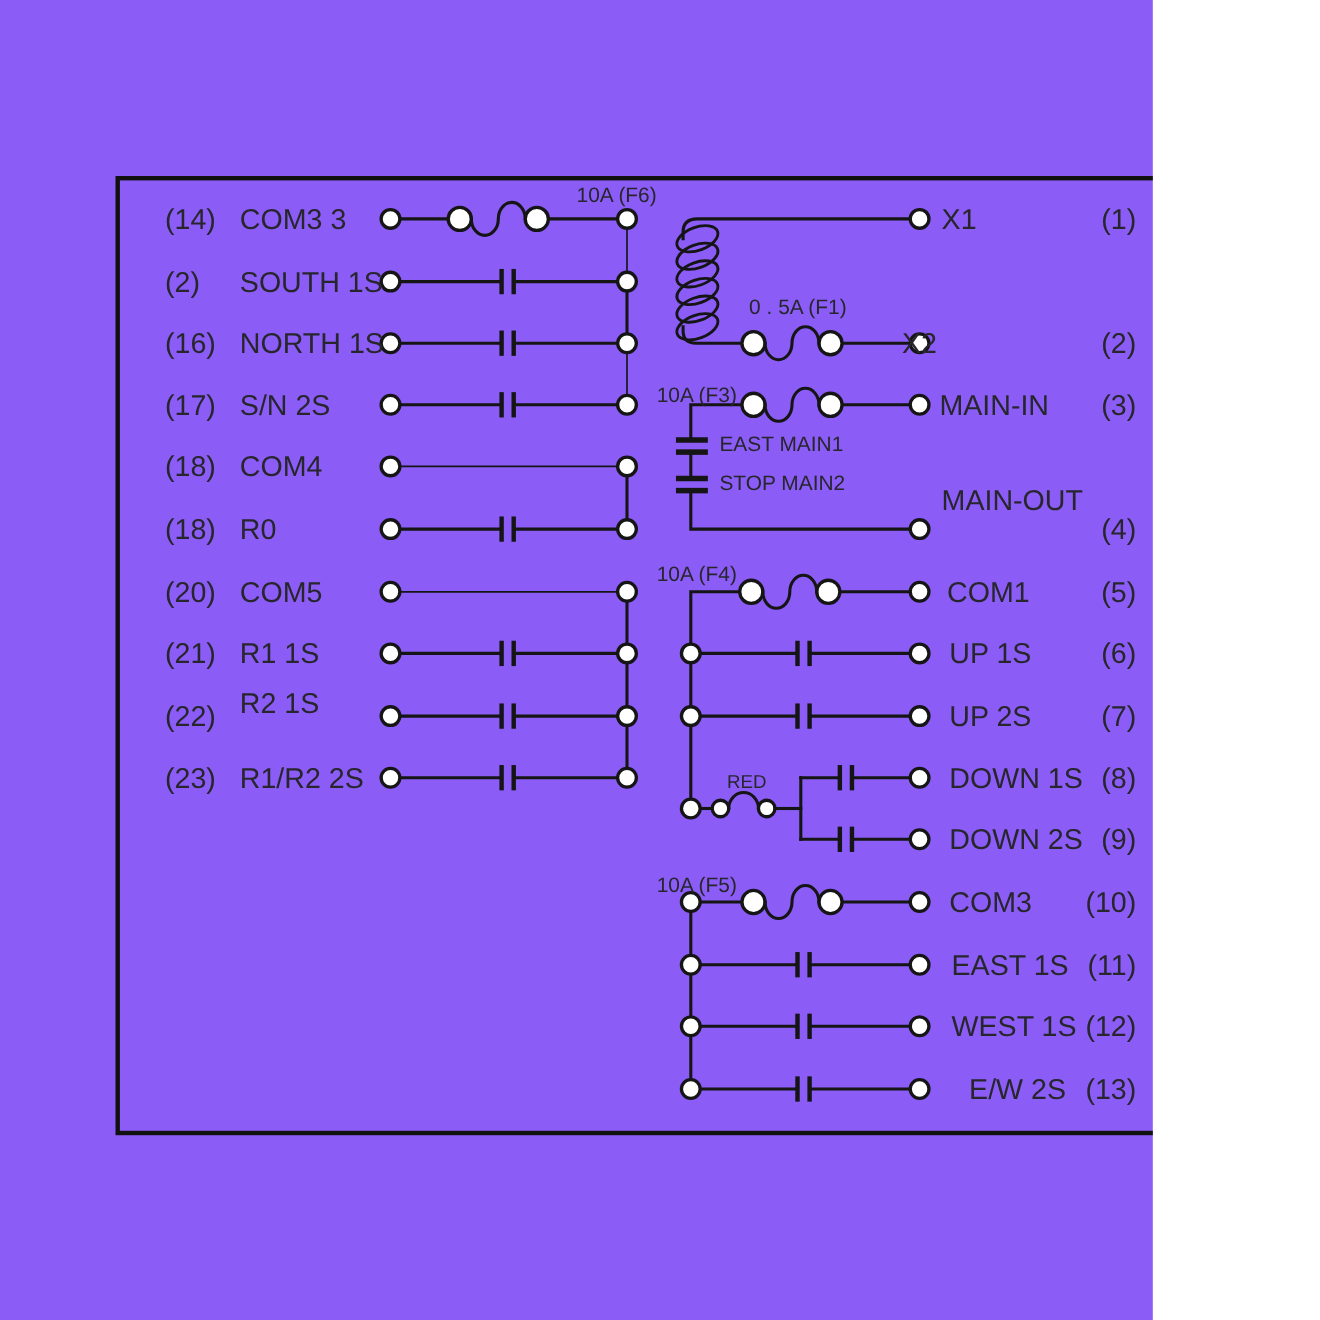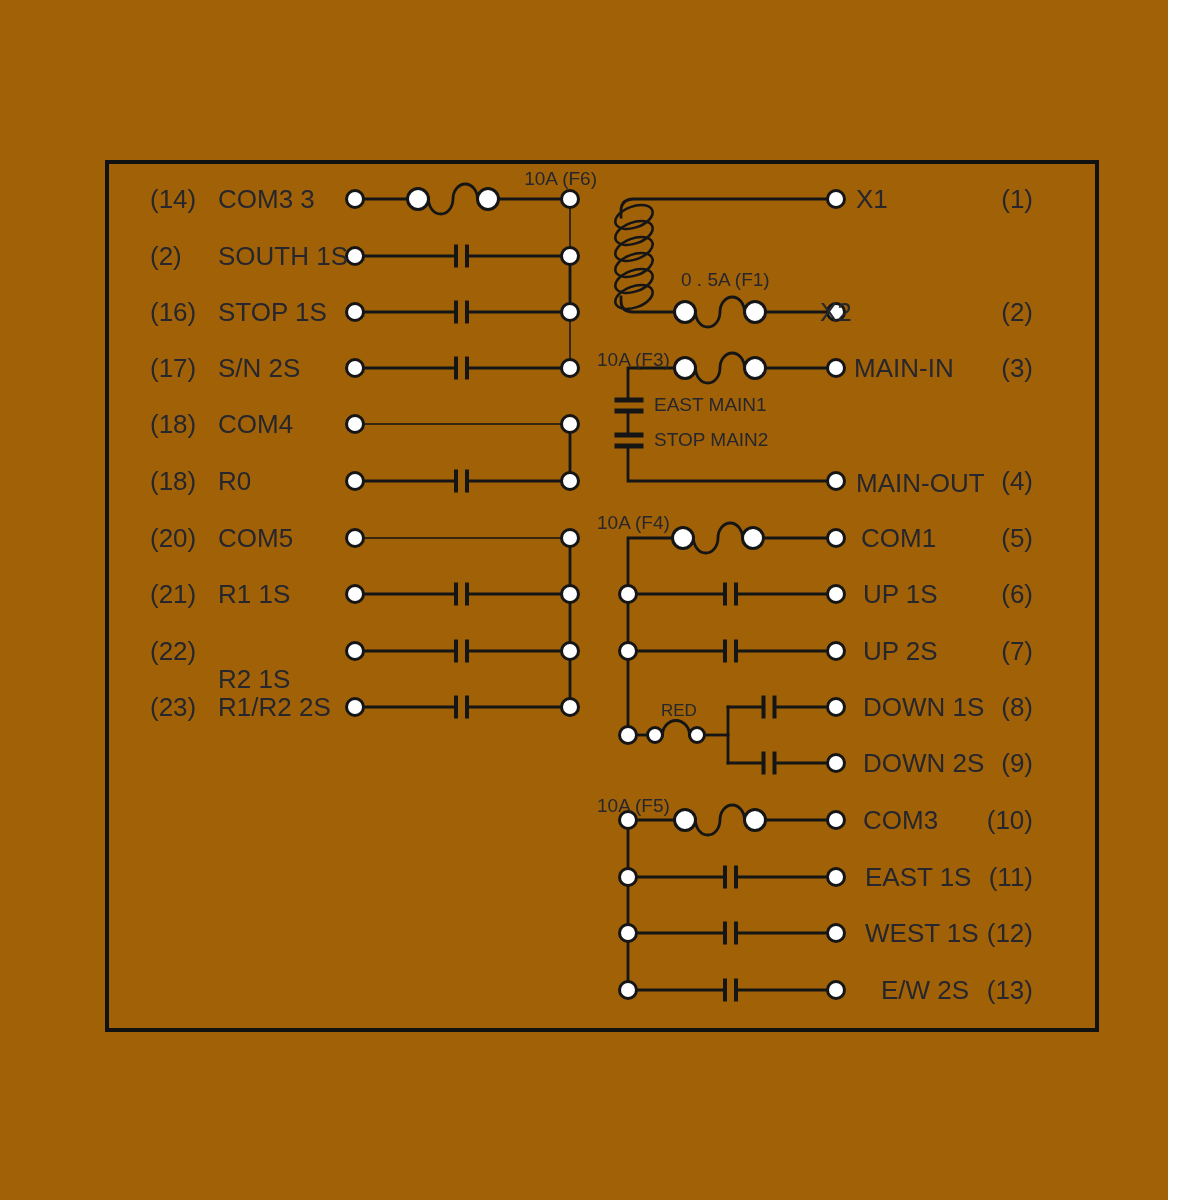--- a/index.html
+++ b/index.html
@@ -1,17 +1,17 @@
 <!DOCTYPE html>
 <html><head>
 <meta charset="utf-8">
 <style>
   html,body{margin:0;padding:0;background:#ffffff;}
   .stage{
-    position:relative;width:1168px;height:1200px;background:#a16207;
+    position:relative;width:1048px;height:1200px;background:#8b5cf6;
     font-family:"Liberation Sans", sans-serif;color:#26262c;overflow:hidden;
   }
   .frame{
     position:absolute;left:105px;top:160px;width:986px;height:864px;
     border:4px solid #111111;background:transparent;
   }
   svg.wires{position:absolute;left:0;top:0;}
   .lbl{position:absolute;white-space:nowrap;color:#26262c;}
   .main-lbl{font-size:26px;line-height:30px;height:30px;}
   .num-l{left:150px;width:60px;}
@@ -185,43 +185,43 @@
       <use href="#termC" x="836" y="933"></use>
       <use href="#termC" x="836" y="990"></use>
     </g>
   </svg>
 
   <span class="lbl main-lbl num-l" style="top:184px">(14)</span>
   <span class="lbl main-lbl name-l" style="top:184px">COM3 3</span>
   <span class="lbl main-lbl num-l" style="top:241px">(2)</span>
   <span class="lbl main-lbl name-l" style="top:241px">SOUTH 1S</span>
   <span class="lbl main-lbl num-l" style="top:297px">(16)</span>
-  <span class="lbl main-lbl name-l" style="top:297px">STOP 1S</span>
+  <span class="lbl main-lbl name-l" style="top:297px">NORTH 1S</span>
   <span class="lbl main-lbl num-l" style="top:353px">(17)</span>
   <span class="lbl main-lbl name-l" style="top:353px">S/N 2S</span>
   <span class="lbl main-lbl num-l" style="top:409px">(18)</span>
   <span class="lbl main-lbl name-l" style="top:409px">COM4</span>
   <span class="lbl main-lbl num-l" style="top:466px">(18)</span>
   <span class="lbl main-lbl name-l" style="top:466px">R0</span>
   <span class="lbl main-lbl num-l" style="top:523px">(20)</span>
   <span class="lbl main-lbl name-l" style="top:523px">COM5</span>
   <span class="lbl main-lbl num-l" style="top:579px">(21)</span>
   <span class="lbl main-lbl name-l" style="top:579px">R1 1S</span>
   <span class="lbl main-lbl num-l" style="top:636px">(22)</span>
-  <span class="lbl main-lbl name-l" style="top:664px">R2 1S</span>
+  <span class="lbl main-lbl name-l" style="top:624px">R2 1S</span>
   <span class="lbl main-lbl num-l" style="top:692px">(23)</span>
   <span class="lbl main-lbl name-l" style="top:692px">R1/R2 2S</span>
 
   <span class="lbl main-lbl" style="left:856px;top:184px">X1</span>
   <span class="lbl main-lbl num-r" style="top:184px">(1)</span>
   <span class="lbl main-lbl" style="left:820px;top:297px">X2</span>
   <span class="lbl main-lbl num-r" style="top:297px">(2)</span>
   <span class="lbl main-lbl" style="left:854px;top:353px">MAIN-IN</span>
   <span class="lbl main-lbl num-r" style="top:353px">(3)</span>
-  <span class="lbl main-lbl" style="left:856px;top:468px">MAIN-OUT</span>
+  <span class="lbl main-lbl" style="left:856px;top:440px">MAIN-OUT</span>
   <span class="lbl main-lbl num-r" style="top:466px">(4)</span>
   <span class="lbl main-lbl" style="left:861px;top:523px">COM1</span>
   <span class="lbl main-lbl num-r" style="top:523px">(5)</span>
   <span class="lbl main-lbl" style="left:863px;top:579px">UP 1S</span>
   <span class="lbl main-lbl num-r" style="top:579px">(6)</span>
   <span class="lbl main-lbl" style="left:863px;top:636px">UP 2S</span>
   <span class="lbl main-lbl num-r" style="top:636px">(7)</span>
   <span class="lbl main-lbl" style="left:863px;top:692px">DOWN 1S</span>
   <span class="lbl main-lbl num-r" style="top:692px">(8)</span>
   <span class="lbl main-lbl" style="left:863px;top:748px">DOWN 2S</span>

